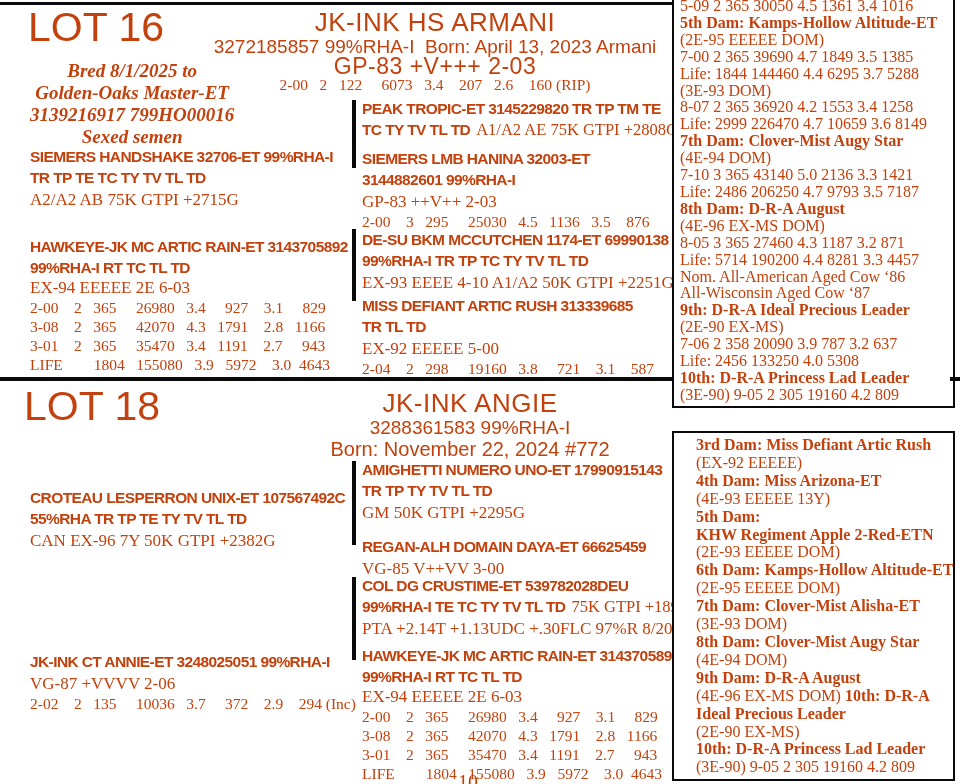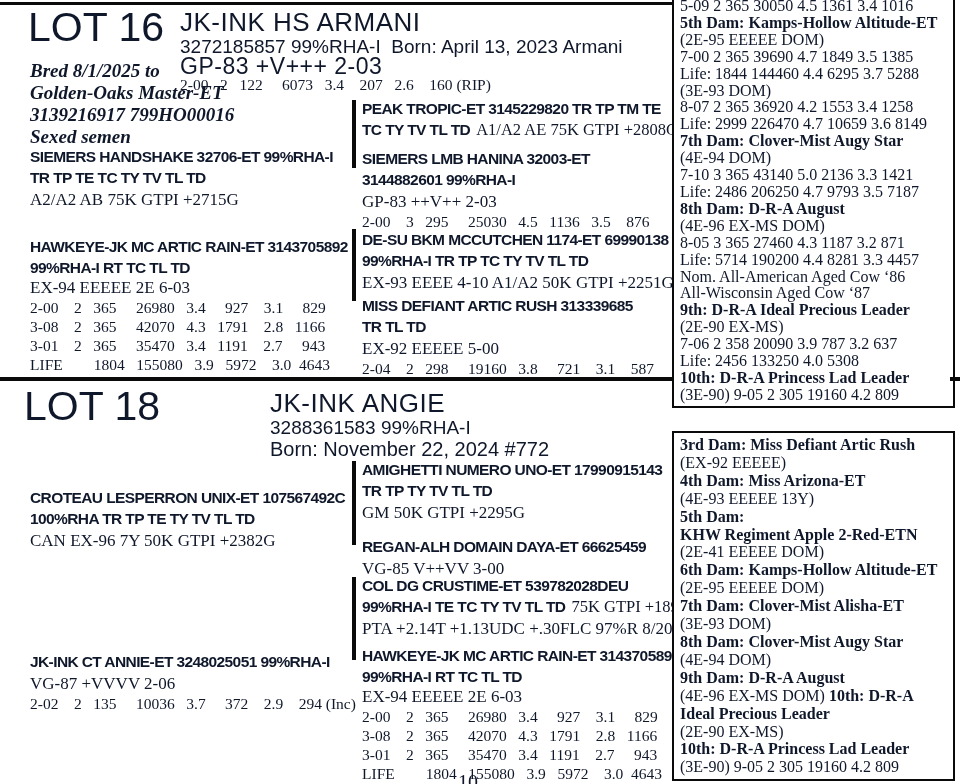--- a/index.html
+++ b/index.html
@@ -1,54 +1,54 @@
 <!DOCTYPE html>
 <html><head>
 <meta charset="utf-8">
 <style>
   * { margin:0; padding:0; box-sizing:border-box; }
   html,body { background:#ffffff; }
   .page {
     position:relative; width:960px; height:784px;
-    background:#ffffff; color:#0f172a; overflow:hidden;
+    background:#ffffff; color:#c2410c; overflow:hidden;
     font-family:"Liberation Serif", serif;
   }
   .abs { position:absolute; }
   .rule { background:#0a0a0a; }
   .lot-label {
     font-family:"Liberation Sans", sans-serif;
     font-size:41px; line-height:44px; white-space:nowrap;
   }
-  .head { text-align:left; font-family:"Liberation Sans", sans-serif; }
+  .head { text-align:center; font-family:"Liberation Sans", sans-serif; }
   .animal-name { font-size:26px; line-height:28px; letter-spacing:0.5px; white-space:nowrap; }
   .id-line { font-size:19px; line-height:21px; white-space:pre; }
   .class-line { font-size:23px; line-height:18px; letter-spacing:0.5px; white-space:pre; }
   .rec, .recs div {
     font-family:"Liberation Serif", serif; font-size:15.5px;
     line-height:19px; white-space:pre;
   }
-  .bred { font-size:19px; line-height:22px; font-weight:bold; font-style:italic; white-space:nowrap; }
+  .bred { font-size:19px; line-height:22px; font-weight:bold; font-style:italic; white-space:nowrap;text-align:center; }
   .bn {
     font-family:"Liberation Sans", sans-serif; font-weight:700;
     font-size:15.5px; line-height:21px; letter-spacing:-0.6px; white-space:nowrap;
   }
   .bn .plain {
     font-family:"Liberation Serif", serif; font-weight:400;
     font-size:16.5px; letter-spacing:0; margin-left:6px;
   }
   .serif { font-family:"Liberation Serif", serif; font-size:17px; line-height:20px; white-space:nowrap; }
   .gap { margin-top:2px; }
   .bar { width:4px; background:#0a0a0a; }
   .pbox {
     width:283px; border:2px solid #0a0a0a; background:#fff;
     font-family:"Liberation Serif", serif; font-size:16px;
   }
   .pbox div { white-space:nowrap; }
   #box16 { border-top:none; padding:0 6px 2px 6px; line-height:16.9px; }
-  #box18 { padding:3px 6px; line-height:17.9px; }
+  #box18 { padding:3px 22px; line-height:17.9px; }
   .b { font-weight:bold; }
   .page-num { font-size:20px; text-align:center; font-family:"Liberation Serif", serif; }
 </style>
 </head>
 <body>
 
 <div class="page">
 
   <div class="abs rule" style="left:0;top:2px;width:672px;height:3px"></div>
 
@@ -147,21 +147,21 @@
   <div class="abs lot-label" style="left:24px;top:384px">LOT 18</div>
 
   <div class="abs head" style="left:270px;top:389px;width:400px">
     <div class="animal-name">JK-INK ANGIE</div>
     <div class="id-line">3288361583 99%RHA-I</div>
     <div class="id-line" style="font-size:20px;line-height:23px">Born: November 22, 2024 #772</div>
   </div>
 
   <div class="abs" style="left:30px;top:487px;width:330px">
     <div class="bn">CROTEAU LESPERRON UNIX-ET 107567492C</div>
-    <div class="bn">100%RHA TR TP TE TY TV TL TD</div>
+    <div class="bn">55%RHA TR TP TE TY TV TL TD</div>
     <div class="serif gap">CAN EX-96 7Y 50K GTPI +2382G</div>
   </div>
 
   <div class="abs" style="left:30px;top:651px;width:330px">
     <div class="bn">JK-INK CT ANNIE-ET 3248025051 99%RHA-I</div>
     <div class="serif gap">VG-87 +VVVV 2-06</div>
     <div class="rec">2-02    2   135     10036   3.7     372    2.9    294 (Inc)</div>
   </div>
 
   <div class="abs bar" style="left:352px;top:461px;height:84px"></div>
@@ -196,21 +196,21 @@
       </div>
   </div>
 
   <div class="abs pbox" id="box18" style="left:672px;top:431px">
       <div><span class="b">3rd Dam: Miss Defiant Artic Rush</span></div>
       <div><span>(EX-92 EEEEE)</span></div>
       <div><span class="b">4th Dam: Miss Arizona-ET</span></div>
       <div><span>(4E-93 EEEEE 13Y)</span></div>
       <div><span class="b">5th Dam:</span></div>
       <div><span class="b">KHW Regiment Apple 2-Red-ETN</span></div>
-      <div><span>(2E-41 EEEEE DOM)</span></div>
+      <div><span>(2E-93 EEEEE DOM)</span></div>
       <div><span class="b">6th Dam: Kamps-Hollow Altitude-ET</span></div>
       <div><span>(2E-95 EEEEE DOM)</span></div>
       <div><span class="b">7th Dam: Clover-Mist Alisha-ET</span></div>
       <div><span>(3E-93 DOM)</span></div>
       <div><span class="b">8th Dam: Clover-Mist Augy Star</span></div>
       <div><span>(4E-94 DOM)</span></div>
       <div><span class="b">9th Dam: D-R-A August</span></div>
       <div><span>(4E-96 EX-MS DOM) </span><span class="b">10th: D-R-A</span></div>
       <div><span class="b">Ideal Precious Leader</span></div>
       <div><span>(2E-90 EX-MS)</span></div>

